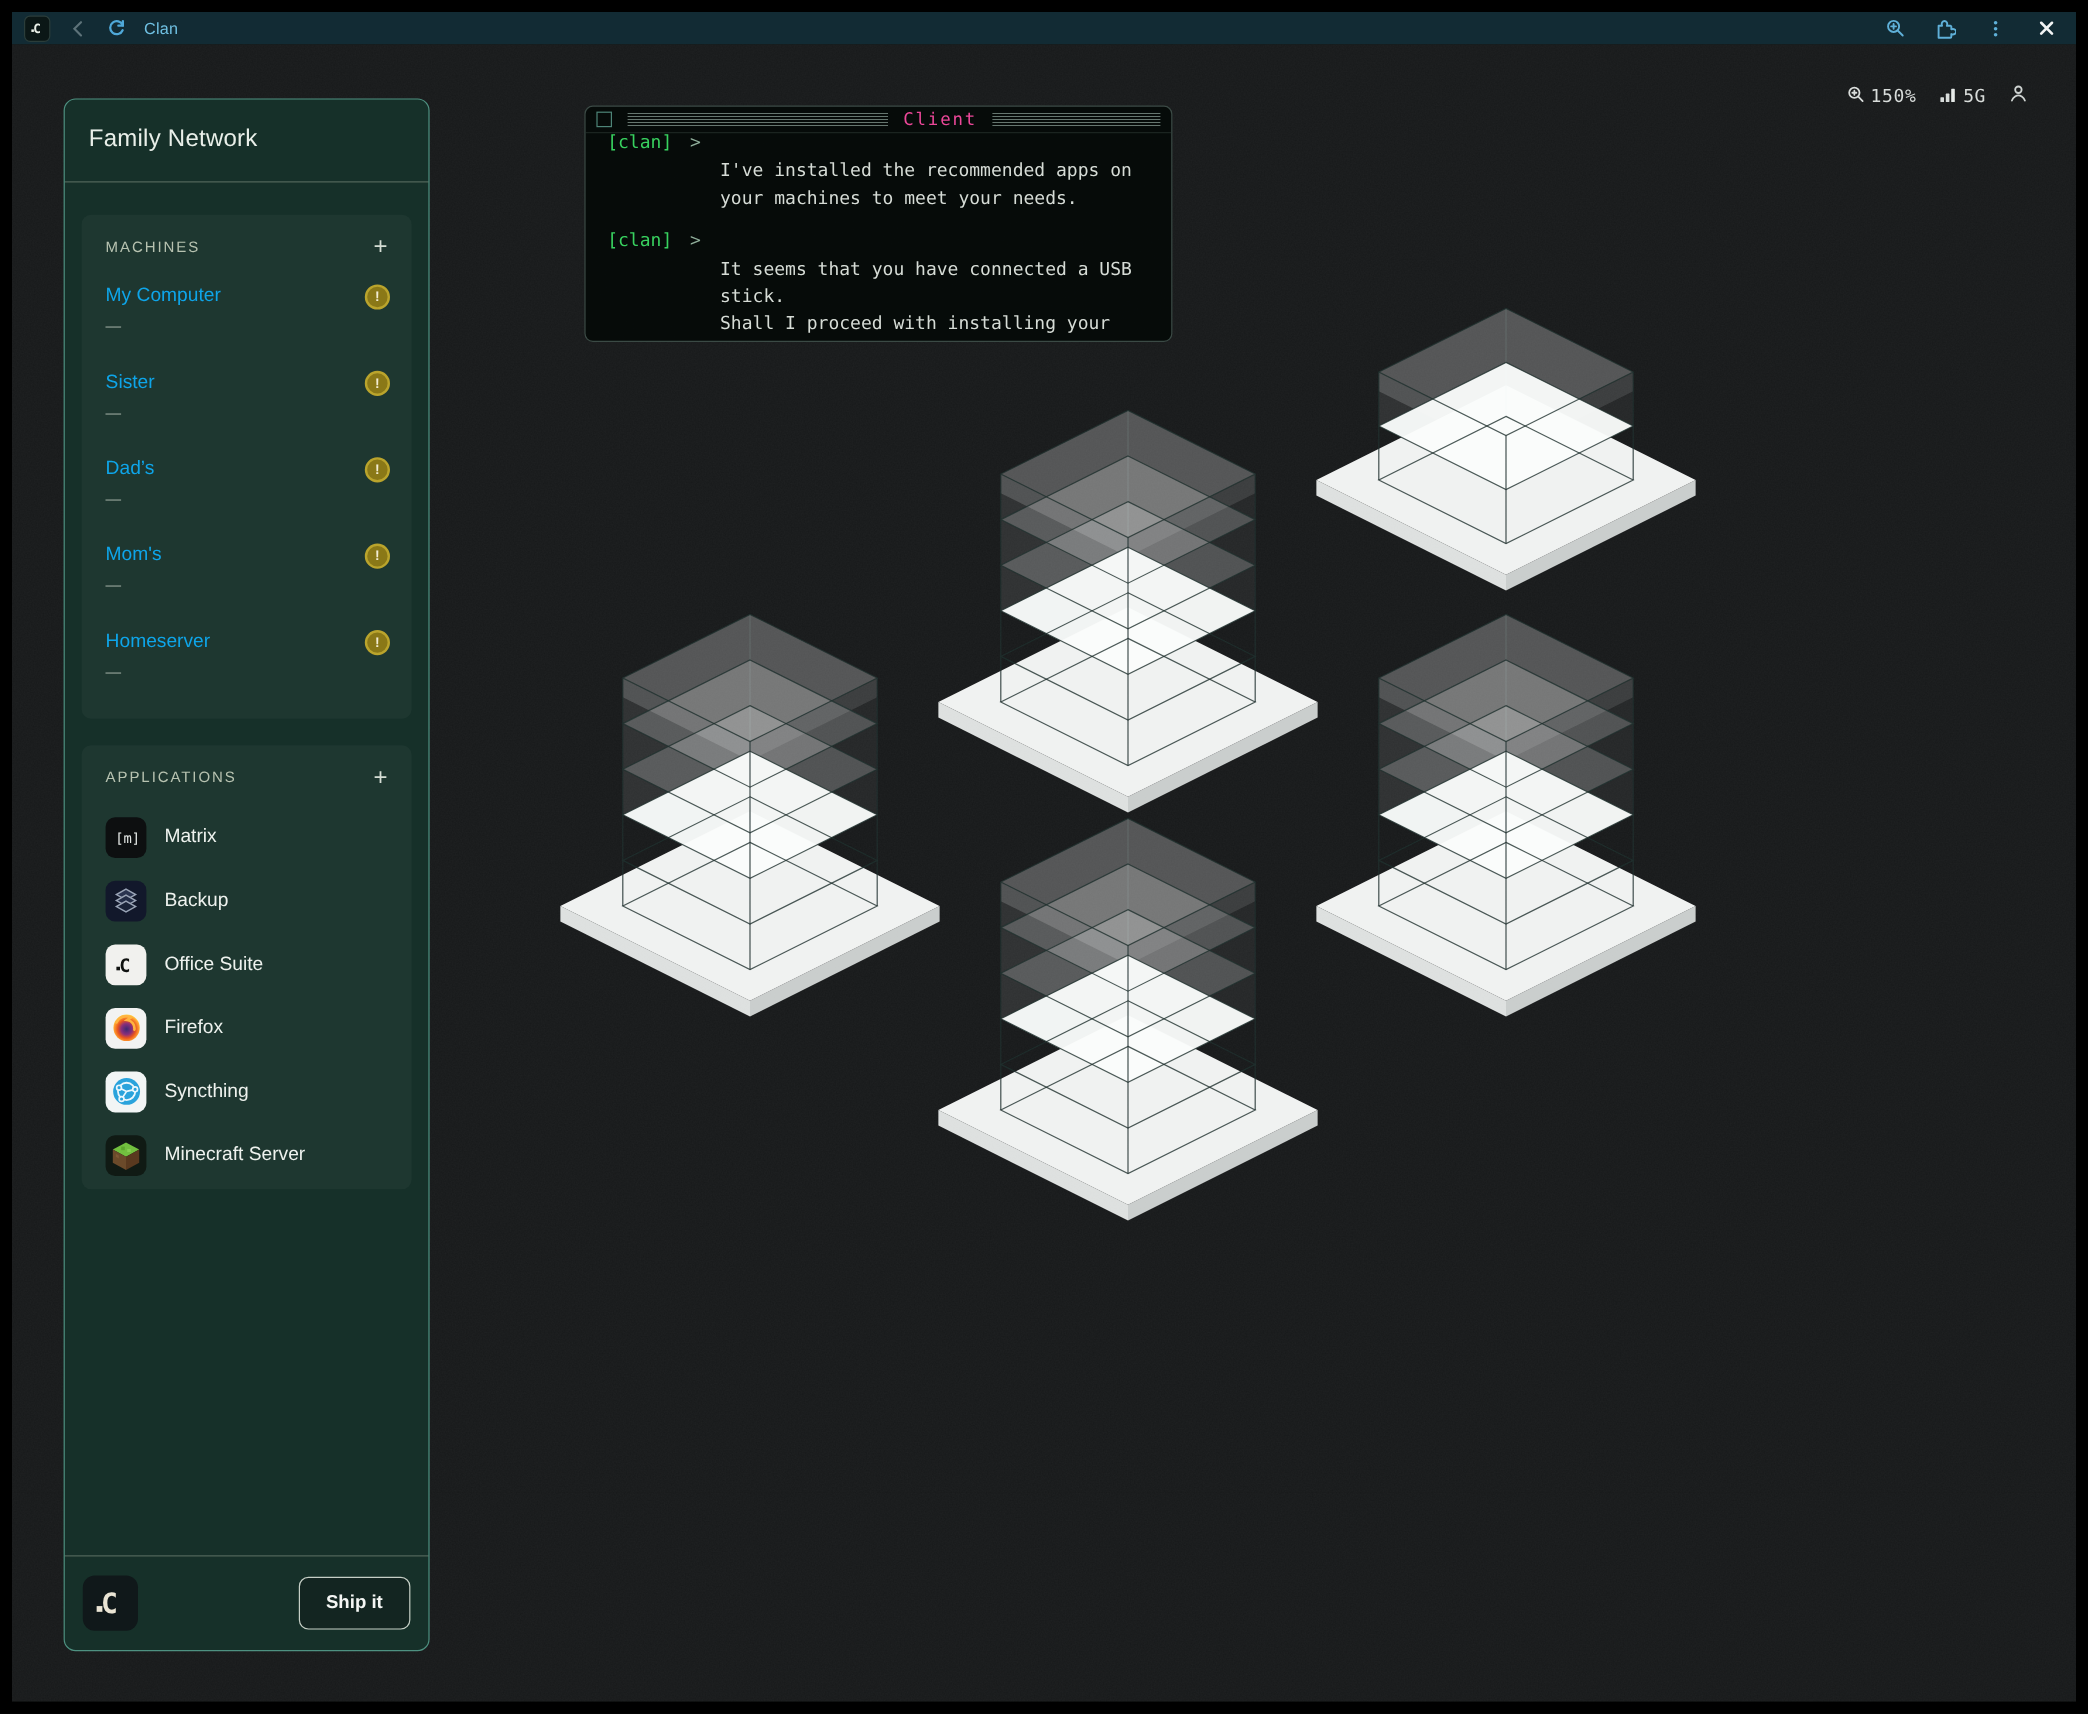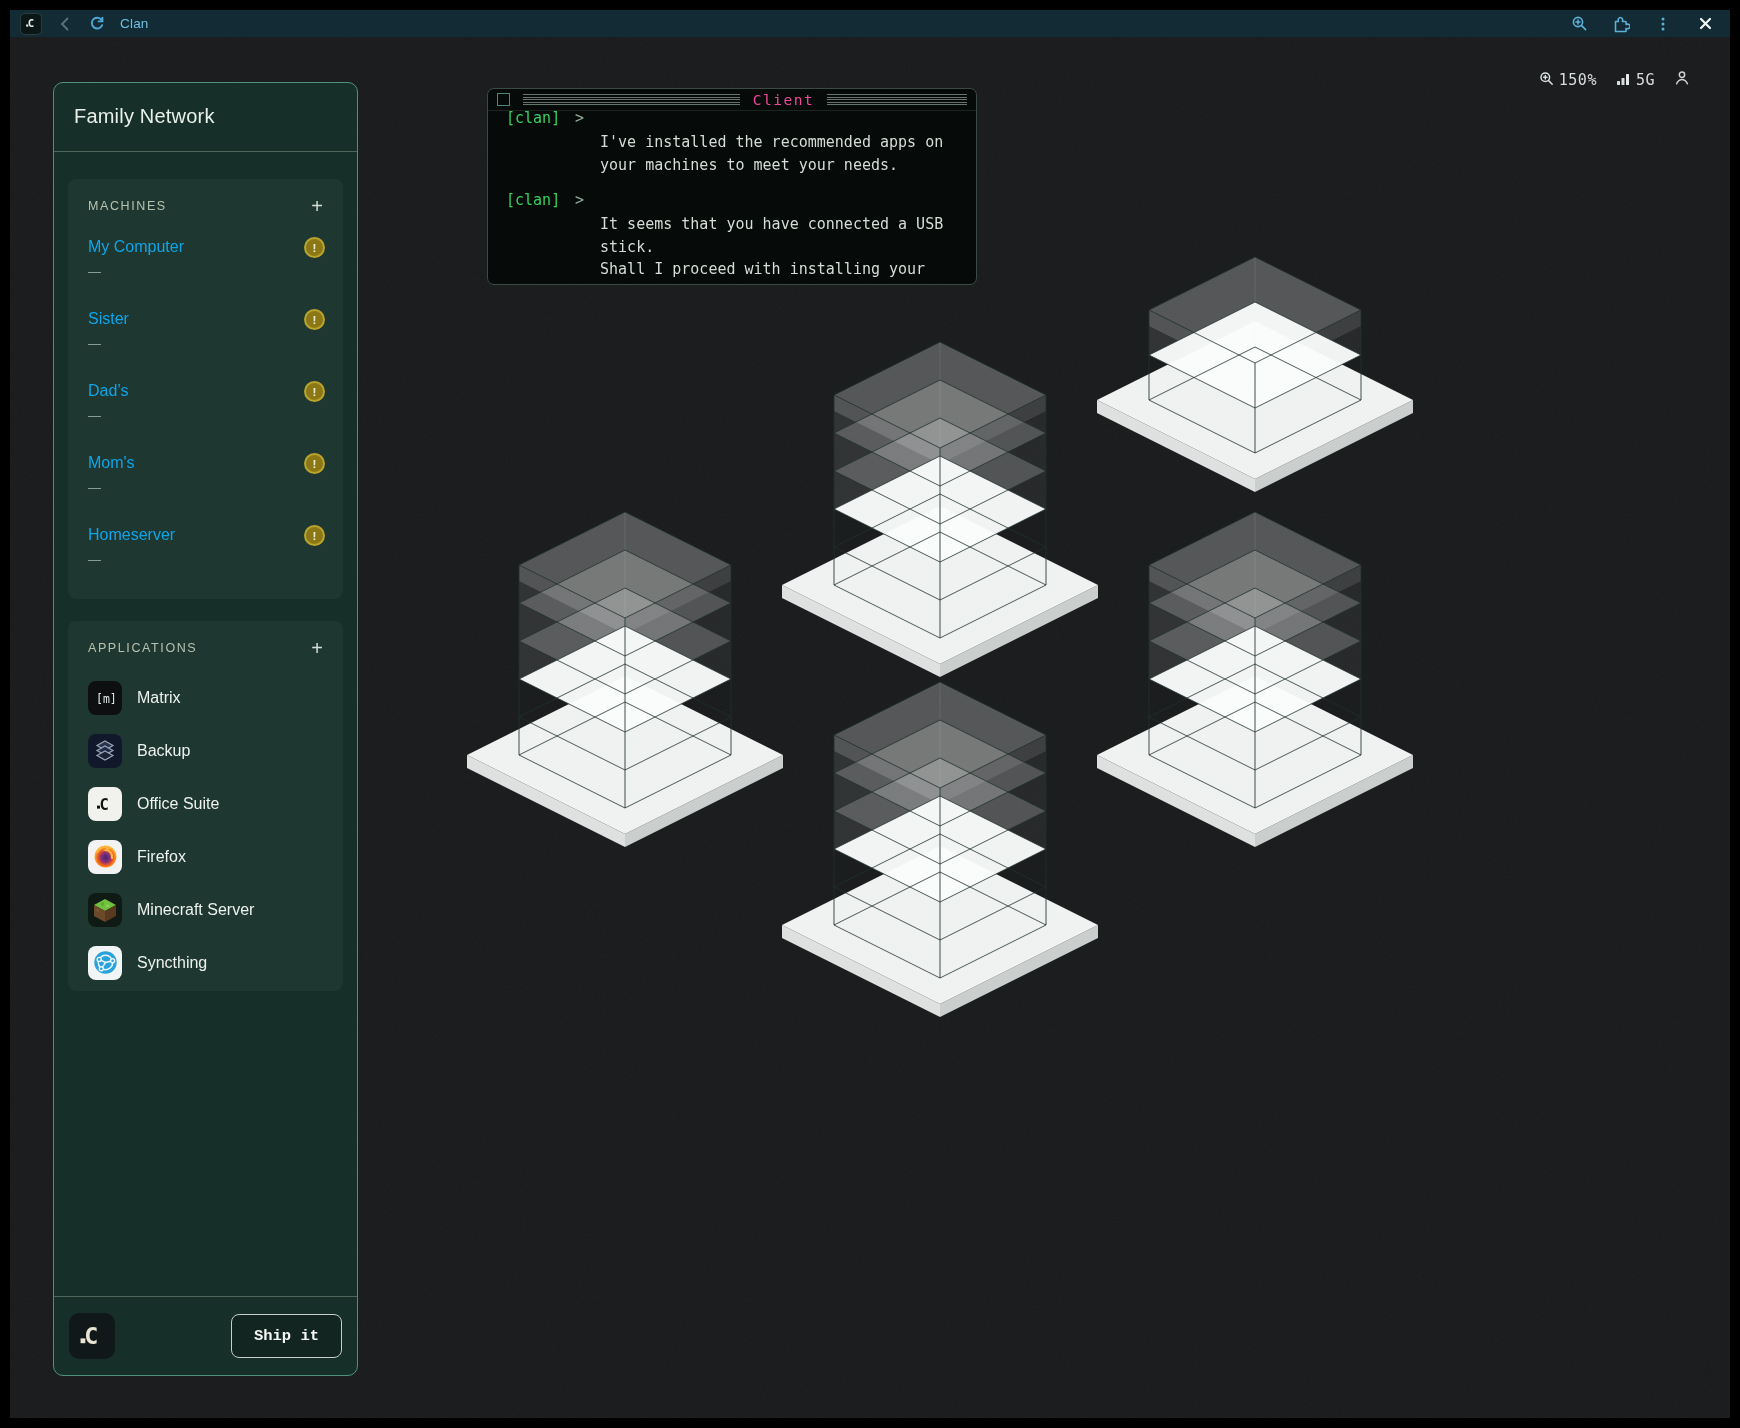--- a/index.html
+++ b/index.html
@@ -47,21 +47,21 @@
   .machine-row{position:relative;height:72px;cursor:pointer;}
   .machine-name{color:#0ea5e9;font-size:16px;line-height:20px;}
   .machine-status{color:#9aa79e;font-size:13px;margin-top:7px;}
   .machine-badge{position:absolute;right:0;top:0;width:21px;height:21px;border-radius:50%;background:#8a7817;border:2.5px solid var(--badge-gold,#baa42c);box-sizing:border-box;color:#f2ecd2;font-size:11.5px;font-weight:bold;display:flex;align-items:center;justify-content:center;}
   .app-list{margin-top:16px;}
   .app-row{height:53px;display:flex;align-items:center;gap:15px;cursor:pointer;}
   .app-tile{width:34px;height:34px;border-radius:8px;flex:none;display:flex;align-items:center;justify-content:center;overflow:hidden;}
   .app-label{color:#eef2ee;font-size:16px;}
   .side-footer{position:absolute;left:0;right:0;bottom:0;height:79px;border-top:1px solid rgba(190,200,180,0.35);display:flex;align-items:center;justify-content:space-between;padding:0 15px;box-sizing:border-box;}
   .foot-logo{width:46px;height:46px;border-radius:10px;background:#10181a;display:flex;align-items:center;justify-content:center;}
-  .ship-btn{height:44px;padding:4px 22px;border:1.5px solid #c6cfc6;border-radius:8px;background:rgba(18,30,27,0.55);color:#f4f6f4;font-size:15.5px;font-weight:bold;font-family:Liberation Mono, monospace;cursor:pointer;}
+  .ship-btn{height:44px;padding:4px 22px;border:1.5px solid #c6cfc6;border-radius:8px;background:rgba(18,30,27,0.55);color:#f4f6f4;font-size:15.5px;font-weight:bold;font-family:Liberation Sans, sans-serif;cursor:pointer;}
 </style>
 </head>
 <body>
 
 <div class="window">
 
   <div class="chrome">
     <span class="logo-tile">
       <svg width="15" height="15" viewBox="0 0 24 24">
           <text x="6" y="18" font-family="DejaVu Sans Mono,monospace" font-weight="bold" font-size="17" fill="#e9efe7">C</text>
@@ -372,44 +372,44 @@
                       <stop offset="100%" stop-color="#ffd24a"></stop>
                     </radialGradient>
                   </defs>
                   <circle cx="13.5" cy="13.5" r="11" fill="url(#fxg)"></circle>
                   <path d="M5 9c2-4.5 8-6.5 12-4l-3 2c4 .5 6.5 4 6 8" fill="none" stroke="#ffb440" stroke-width="2.2" stroke-linecap="round"></path>
                 </svg>
               </span>
               <span class="app-label">Firefox</span>
             </div>
             <div class="app-row">
+              <span class="app-tile" style="background: rgb(242, 245, 245);">
+                <svg width="27" height="27" viewBox="0 0 27 27">
+                  <circle cx="13.5" cy="13.5" r="11.2" fill="#2aa3dc"></circle>
+                  <circle cx="13.5" cy="13.5" r="7.2" fill="none" stroke="#eaf7fd" stroke-width="1.5"></circle>
+                  <path d="M13.5 13.5 20.6 11.8M13.5 13.5 9.3 19.8M13.5 13.5 7.2 10.4" stroke="#eaf7fd" stroke-width="1.4"></path>
+                  <circle cx="20.6" cy="11.8" r="2" fill="#2aa3dc" stroke="#eaf7fd" stroke-width="1.4"></circle>
+                  <circle cx="9.3" cy="19.8" r="2" fill="#2aa3dc" stroke="#eaf7fd" stroke-width="1.4"></circle>
+                  <circle cx="7.2" cy="10.4" r="2" fill="#2aa3dc" stroke="#eaf7fd" stroke-width="1.4"></circle>
+                </svg>
+              </span>
+              <span class="app-label">Syncthing</span>
+            </div>
+            <div class="app-row">
               <span class="app-tile" style="background: rgb(16, 26, 20);">
                 <svg width="28" height="28" viewBox="0 0 28 28">
                   <polygon points="14,3 25,9 14,15 3,9" fill="#72c03f"></polygon>
                   <rect x="10" y="6.5" width="3" height="3" fill="#5da82e"></rect>
                   <rect x="15" y="8.5" width="3" height="2.5" fill="#86d052"></rect>
                   <polygon points="3,9 14,15 14,26 3,20" fill="#6b4a2a"></polygon>
                   <polygon points="14,15 25,9 25,20 14,26" fill="#59391f"></polygon>
                   <rect x="5.5" y="12.5" width="2.5" height="2.5" fill="#7d5835" transform="skewY(28)" transform-origin="5.5 12.5"></rect>
                 </svg>
               </span>
               <span class="app-label">Minecraft Server</span>
-            </div>
-            <div class="app-row">
-              <span class="app-tile" style="background: rgb(242, 245, 245);">
-                <svg width="27" height="27" viewBox="0 0 27 27">
-                  <circle cx="13.5" cy="13.5" r="11.2" fill="#2aa3dc"></circle>
-                  <circle cx="13.5" cy="13.5" r="7.2" fill="none" stroke="#eaf7fd" stroke-width="1.5"></circle>
-                  <path d="M13.5 13.5 20.6 11.8M13.5 13.5 9.3 19.8M13.5 13.5 7.2 10.4" stroke="#eaf7fd" stroke-width="1.4"></path>
-                  <circle cx="20.6" cy="11.8" r="2" fill="#2aa3dc" stroke="#eaf7fd" stroke-width="1.4"></circle>
-                  <circle cx="9.3" cy="19.8" r="2" fill="#2aa3dc" stroke="#eaf7fd" stroke-width="1.4"></circle>
-                  <circle cx="7.2" cy="10.4" r="2" fill="#2aa3dc" stroke="#eaf7fd" stroke-width="1.4"></circle>
-                </svg>
-              </span>
-              <span class="app-label">Syncthing</span>
             </div>
           </div>
       </div>
 
       <div class="side-footer">
         <span class="foot-logo">
           <svg width="32" height="32" viewBox="0 0 24 24">
               <text x="6.2" y="18.2" font-family="DejaVu Sans Mono,monospace" font-weight="bold" font-size="17.5" fill="#eae4d4">C</text>
               <rect x="3.4" y="13.8" width="3.6" height="3.6" fill="#eae4d4"></rect>
             </svg>

